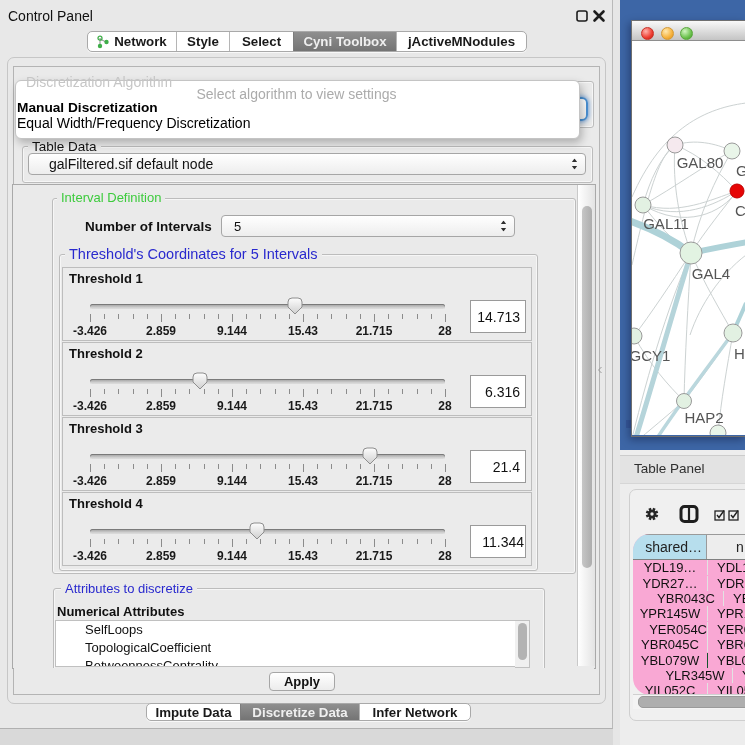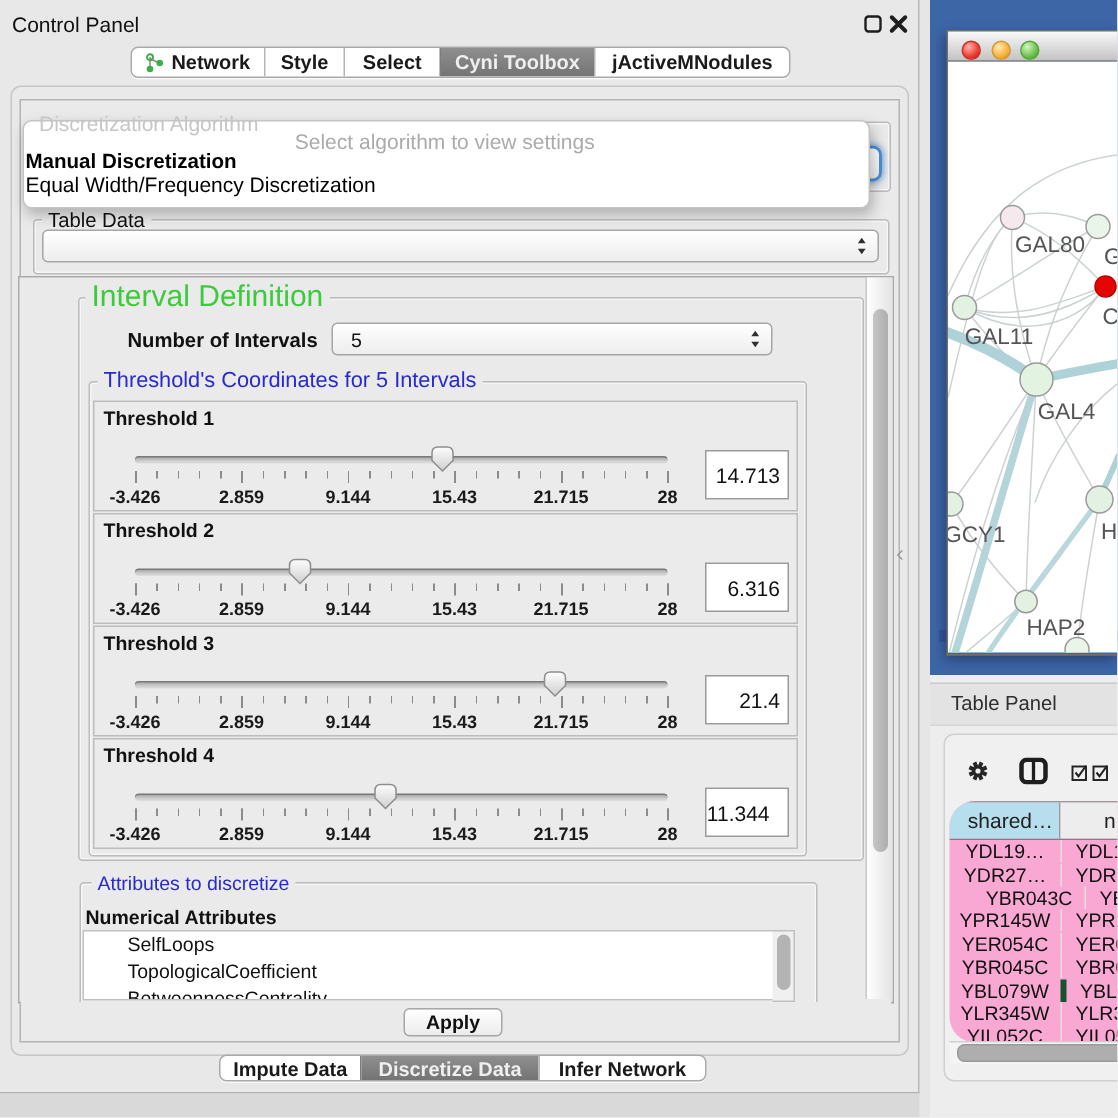--- a/index.html
+++ b/index.html
@@ -161,33 +161,33 @@
       </div>
       <div style="display:flex;height:15.4px;align-items:center;">
         <div style="width:74px;flex:0 0 74px;text-align:center;border-right:1px solid #e2e2e2;padding-left:16px;">YBR043C</div>
         <div style="flex:1;padding-left:9px;overflow:hidden;white-space:nowrap;">YBR04</div>
       </div>
       <div style="display:flex;height:15.4px;align-items:center;">
         <div style="width:74px;flex:0 0 74px;text-align:center;border-right:1px solid #e2e2e2;">YPR145W</div>
         <div style="flex:1;padding-left:9px;overflow:hidden;white-space:nowrap;">YPR14</div>
       </div>
       <div style="display:flex;height:15.4px;align-items:center;">
-        <div style="width:74px;flex:0 0 74px;text-align:center;border-right:1px solid #e2e2e2;">YER054C</div>
+        <div style="width:74px;flex:0 0 74px;text-align:right;border-right:1px solid #e2e2e2;">YER054C</div>
         <div style="flex:1;padding-left:9px;overflow:hidden;white-space:nowrap;">YER05</div>
       </div>
       <div style="display:flex;height:15.4px;align-items:center;">
         <div style="width:74px;flex:0 0 74px;text-align:center;border-right:1px solid #e2e2e2;">YBR045C</div>
         <div style="flex:1;padding-left:9px;overflow:hidden;white-space:nowrap;">YBR04</div>
       </div>
       <div style="display:flex;height:15.4px;align-items:center;">
-        <div style="width:74px;flex:0 0 74px;text-align:center;border-right:4px solid #14532d;">YBL079W</div>
+        <div style="width:74px;flex:0 0 74px;text-align:center;border-right:1px solid #14532d;">YBL079W</div>
         <div style="flex:1;padding-left:9px;overflow:hidden;white-space:nowrap;">YBL07</div>
       </div>
       <div style="display:flex;height:15.4px;align-items:center;">
-        <div style="width:74px;flex:0 0 74px;text-align:center;border-right:1px solid #e2e2e2;">YLR345W</div>
+        <div style="width:74px;flex:0 0 74px;text-align:center;border-right:1px solid #e2e2e2;margin-left:25px;">YLR345W</div>
         <div style="flex:1;padding-left:9px;overflow:hidden;white-space:nowrap;">YLR34</div>
       </div>
       <div style="display:flex;height:15.4px;align-items:center;">
         <div style="width:74px;flex:0 0 74px;text-align:center;border-right:1px solid #e2e2e2;">YIL052C</div>
         <div style="flex:1;padding-left:9px;overflow:hidden;white-space:nowrap;">YIL05</div>
       </div>
     </div>
   </div>
   <div class="abs" style="left:633px;top:694px;width:112px;height:14px;background:#f4f4f4;border-top:1px solid #d0d0d0;"></div>
   <div class="abs" style="left:638px;top:696px;width:120px;height:10px;border-radius:5px;background:#aeaeae;border:1px solid #9a9a9a;"></div>
@@ -221,36 +221,37 @@
     <div class="abs" style="left:13px;top:66px;width:585px;height:627px;background:#eaeaea;
          border:1px solid #b4b4b4;"></div>
 
     <div class="abs group" style="left:22px;top:81px;width:570px;height:45px;"></div>
     <div class="abs combo" style="left:27px;top:97px;width:557px;height:20px;border:2px solid #4a8fd0;
          box-shadow:0 0 4px 1px rgba(90,145,210,.8);border-radius:6px;"></div>
 
     <div class="abs group" style="left:22px;top:146px;width:569px;height:35px;"></div>
     <div class="abs gtitle" style="left:28px;top:140px;color:#111;font-size:13.5px;line-height:13.5px;">Table Data</div>
     <div class="abs combo" style="left:28px;top:153px;width:556px;height:20px;">
+      <span style="margin-left:20px;font-size:14px;">galFiltered.sif default node</span>
       <svg class="ar" width="6" height="11" viewBox="0 0 6 11">
         <path d="M3 0 L5.6 3.6 L0.4 3.6 Z" fill="#2e2e2e"></path>
           <path d="M3 11 L5.6 7.4 L0.4 7.4 Z" fill="#2e2e2e"></path>
       </svg>
     </div>
 
     <div class="abs" style="left:12px;top:184px;width:582px;height:483px;border:1px solid #a9a9a9;
          background:#eaeaea;"></div>
 
     <div class="abs" style="left:577px;top:185px;width:17px;height:481px;
          background:linear-gradient(90deg,#ffffff,#e3e3e3);border-left:1px solid #c9c9c9;"></div>
     <div class="abs" style="left:582px;top:206px;width:9.5px;height:362px;border-radius:5px;
          background:linear-gradient(90deg,#c6c6c6,#adadad);"></div>
 
     <div class="abs group" style="left:52px;top:198px;width:522px;height:374px;"></div>
-    <div class="abs gtitle" style="left:57px;top:191px;color:#3dcb3d;font-size:20px;line-height:14.5px;">Interval Definition</div>
+    <div class="abs gtitle" style="left:57px;top:191px;color:#3dcb3d;font-size:13px;line-height:14.5px;">Interval Definition</div>
 
     <div class="abs bold" style="left:85px;top:219px;font-size:13.5px;color:#111;">Number of Intervals</div>
     <div class="abs combo" style="left:221px;top:215px;width:292px;height:20px;">
       <span style="margin-left:12px;">5</span>
       <svg class="ar" width="6" height="11" viewBox="0 0 6 11">
         <path d="M3 0 L5.6 3.6 L0.4 3.6 Z" fill="#2e2e2e"></path>
           <path d="M3 11 L5.6 7.4 L0.4 7.4 Z" fill="#2e2e2e"></path>
       </svg>
     </div>
 
@@ -316,21 +317,21 @@
     <div class="abs bold" style="left:90px;top:549px;transform:translateX(-50%);font-size:12px;color:#1a1a1a;">-3.426</div>
     <div class="abs bold" style="left:161px;top:549px;transform:translateX(-50%);font-size:12px;color:#1a1a1a;">2.859</div>
     <div class="abs bold" style="left:232px;top:549px;transform:translateX(-50%);font-size:12px;color:#1a1a1a;">9.144</div>
     <div class="abs bold" style="left:303px;top:549px;transform:translateX(-50%);font-size:12px;color:#1a1a1a;">15.43</div>
     <div class="abs bold" style="left:374px;top:549px;transform:translateX(-50%);font-size:12px;color:#1a1a1a;">21.715</div>
     <div class="abs bold" style="left:445px;top:549px;transform:translateX(-50%);font-size:12px;color:#1a1a1a;">28</div>
     <svg class="abs" style="left:249px;top:522px;" width="16" height="18" viewBox="0 0 16 18">
       <path d="M1 5 Q1 1 5 1 L11 1 Q15 1 15 5 L15 10 L8 17 L1 10 Z" fill="url(#thumbg)" stroke="#8d8d8d" stroke-width="1"></path>
     </svg>
     <div class="abs tfield" style="left:470px;top:525px;width:54px;height:31px;">
-        <span style="margin-right:12px;">11.344</span>
+        <span style="margin-right:1px;">11.344</span>
       </div>
 
     <div class="abs group" style="left:53px;top:588px;width:490px;height:90px;"></div>
     <div class="abs gtitle" style="left:61px;top:582px;color:#2929ce;">Attributes to discretize</div>
     <div class="abs bold" style="left:57px;top:604px;font-size:13px;color:#111;">Numerical Attributes</div>
     <div class="abs" style="left:55px;top:620px;width:460px;height:45px;background:#fff;
          border:1px solid #c0c0c0;font-size:13px;color:#111;overflow:hidden;">
       <div style="padding-left:29px;height:18px;line-height:18px;">SelfLoops</div>
       <div style="padding-left:29px;height:18px;line-height:18px;">TopologicalCoefficient</div>
       <div style="padding-left:29px;height:18px;line-height:18px;">BetweennessCentrality</div>

